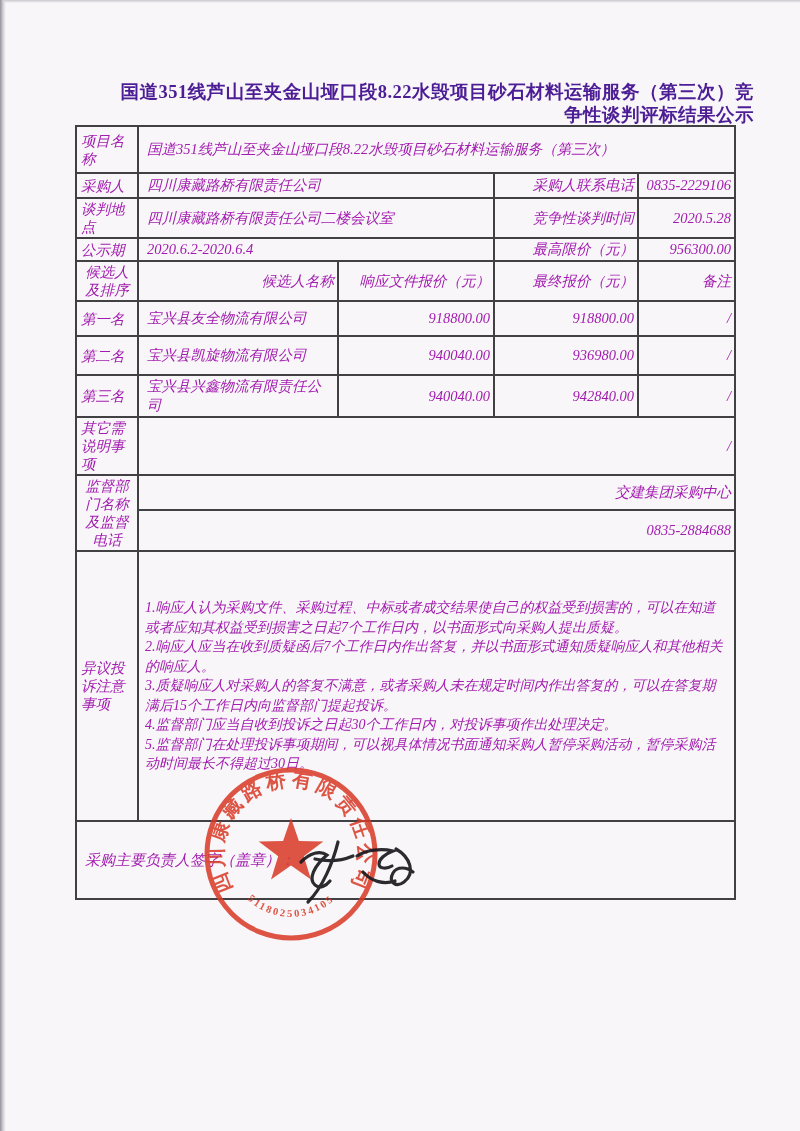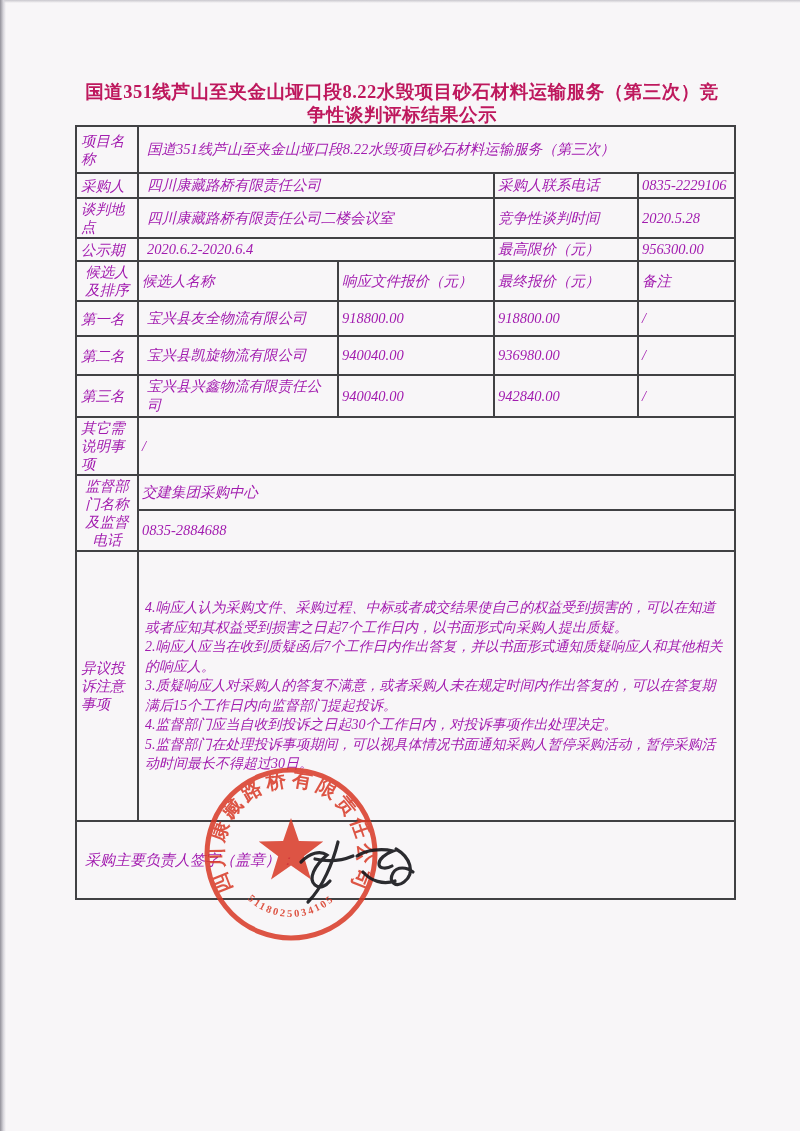--- a/index.html
+++ b/index.html
@@ -4,29 +4,29 @@
 <style>
   html,body{margin:0;padding:0;}
   body{width:800px;height:1131px;overflow:hidden;
        font-family:"Liberation Serif","DejaVu Serif",serif;}
   .doc{position:absolute;left:0;top:0;width:800px;height:1131px;
        background:#f8f6f8;}
   .edge-left{position:absolute;left:0;top:0;width:6px;height:1131px;
        background:linear-gradient(to right,#93919a,#d7d5db 55%,rgba(216,214,220,0));}
   .edge-top{position:absolute;left:0;top:0;width:800px;height:3px;
        background:linear-gradient(to bottom,#c9c7cd,rgba(216,214,220,0));}
-  .title{position:absolute;top:81px;left:50px;width:704px;text-align:center;
-       font-weight:bold;font-size:18.5px;line-height:23px;color:#be185d;
+  .title{position:absolute;top:81px;left:50px;width:704px;text-align:right;
+       font-weight:bold;font-size:18.5px;line-height:23px;color:#4c1d95;
        letter-spacing:0.5px;}
   table.main{position:absolute;top:125px;left:75px;width:659px;
        border-collapse:collapse;table-layout:fixed;color:#a21caf;
        font-size:14.5px;font-style:italic;}
   table.main td{border:2px solid #414144;padding:1px 3px;overflow:hidden;
        vertical-align:middle;word-break:break-all;}
-  .c{text-align:left;margin-top:24px;}
+  .c{text-align:right;margin-top:24px;}
   .l{text-align:left;padding-left:8px !important;}
   .lbl{text-align:left;padding-left:4px !important;line-height:18px;}
   .lblc{text-align:center;line-height:18px;margin-left:8px;}
   .objection-cell{padding:8px 8px 8px 6px !important;font-size:14px;
        line-height:19.5px;text-align:left;}
   .objection-cell .item{margin:0;}
   .sig-cell{padding-left:8px !important;font-size:15px;}
   .stamp-svg{position:absolute;left:197px;top:764px;width:240px;height:190px;
        z-index:5;pointer-events:none;}
 </style>
@@ -108,21 +108,21 @@
       <tr style="height:35px">
         <td rowspan="2" class="lblc">监督部门名称及监督电话</td>
         <td colspan="4" class="c">交建集团采购中心</td>
       </tr>
       <tr style="height:40px">
         <td colspan="4" class="c">0835-2884688</td>
       </tr>
       <tr style="height:270px">
         <td class="lbl">异议投诉注意事项</td>
         <td colspan="4" class="objection-cell">
-          <p class="item">4.响应人认为采购文件、采购过程、中标或者成交结果使自己的权益受到损害的，可以在知道或者应知其权益受到损害之日起7个工作日内，以书面形式向采购人提出质疑。</p>
+          <p class="item">1.响应人认为采购文件、采购过程、中标或者成交结果使自己的权益受到损害的，可以在知道或者应知其权益受到损害之日起7个工作日内，以书面形式向采购人提出质疑。</p>
           <p class="item">2.响应人应当在收到质疑函后7个工作日内作出答复，并以书面形式通知质疑响应人和其他相关的响应人。</p>
           <p class="item">3.质疑响应人对采购人的答复不满意，或者采购人未在规定时间内作出答复的，可以在答复期满后15个工作日内向监督部门提起投诉。</p>
           <p class="item">4.监督部门应当自收到投诉之日起30个工作日内，对投诉事项作出处理决定。</p>
           <p class="item">5.监督部门在处理投诉事项期间，可以视具体情况书面通知采购人暂停采购活动，暂停采购活动时间最长不得超过30日。</p>
         </td>
       </tr>
       <tr style="height:78px">
         <td colspan="5" class="sig-cell">
           <span>采购主要负责人签字（盖章）：</span>
         </td>

